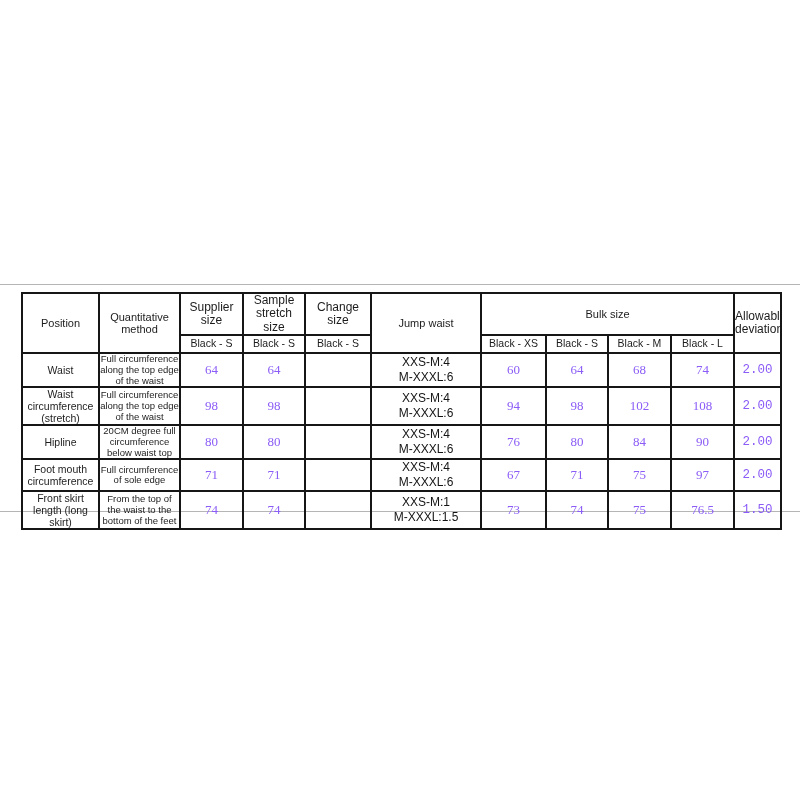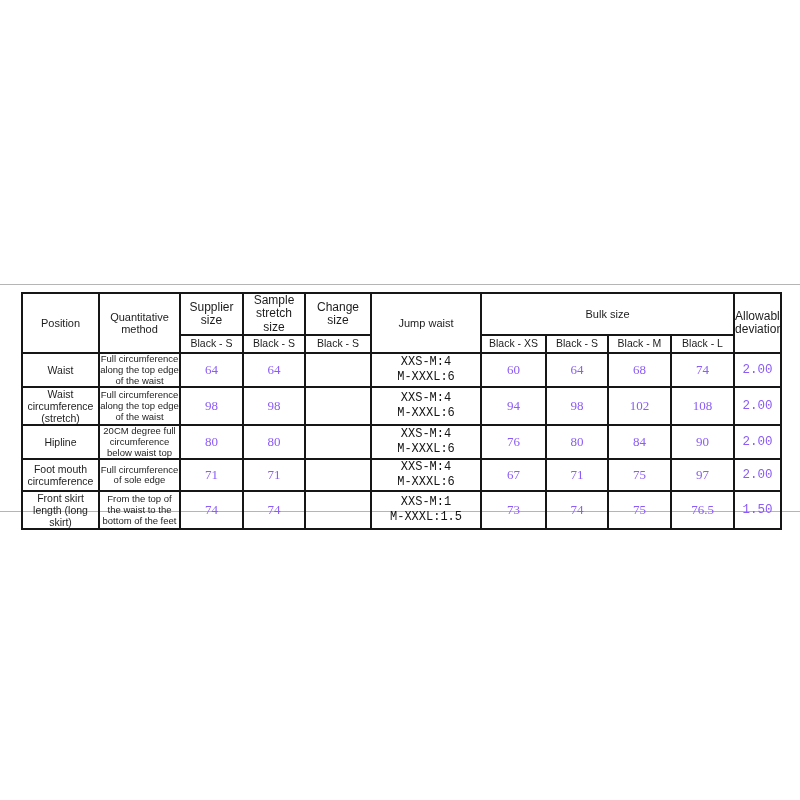--- a/index.html
+++ b/index.html
@@ -58,21 +58,21 @@
   tr.r4 td { height: 31px; }
 
   td.cell-position { font-size: 10.5px; line-height: 1.15; padding: 0 1px; }
   td.cell-method   { font-size: 9.5px;  line-height: 1.12; padding: 0 1px; }
   td.cell-num {
     font-family: "Liberation Serif", "DejaVu Serif", serif;
     font-size: 13px;
     color: #8b5cf6;
   }
   td.cell-jump {
-    font-family: Liberation Mono, monospace;
+    font-family: Liberation Sans, sans-serif;
     font-size: 12px;
     line-height: 1.25;
     text-align: left;
     padding-left: 2px;
     color: #141414;
   }
   td.cell-bulk-inner-l { border-left-width: 1px; }
   td.cell-bulk-inner-r { border-right-width: 1px; }
   td.cell-dev {
     font-family: Liberation Mono, monospace;

